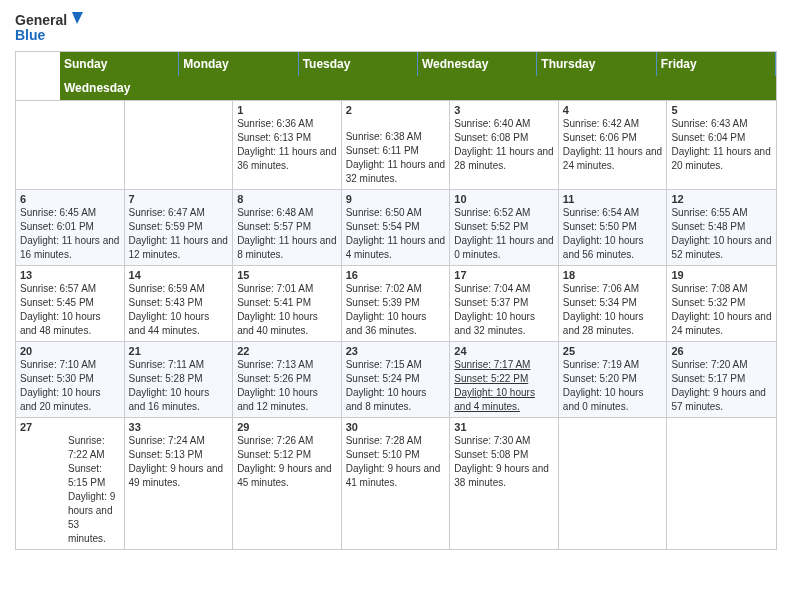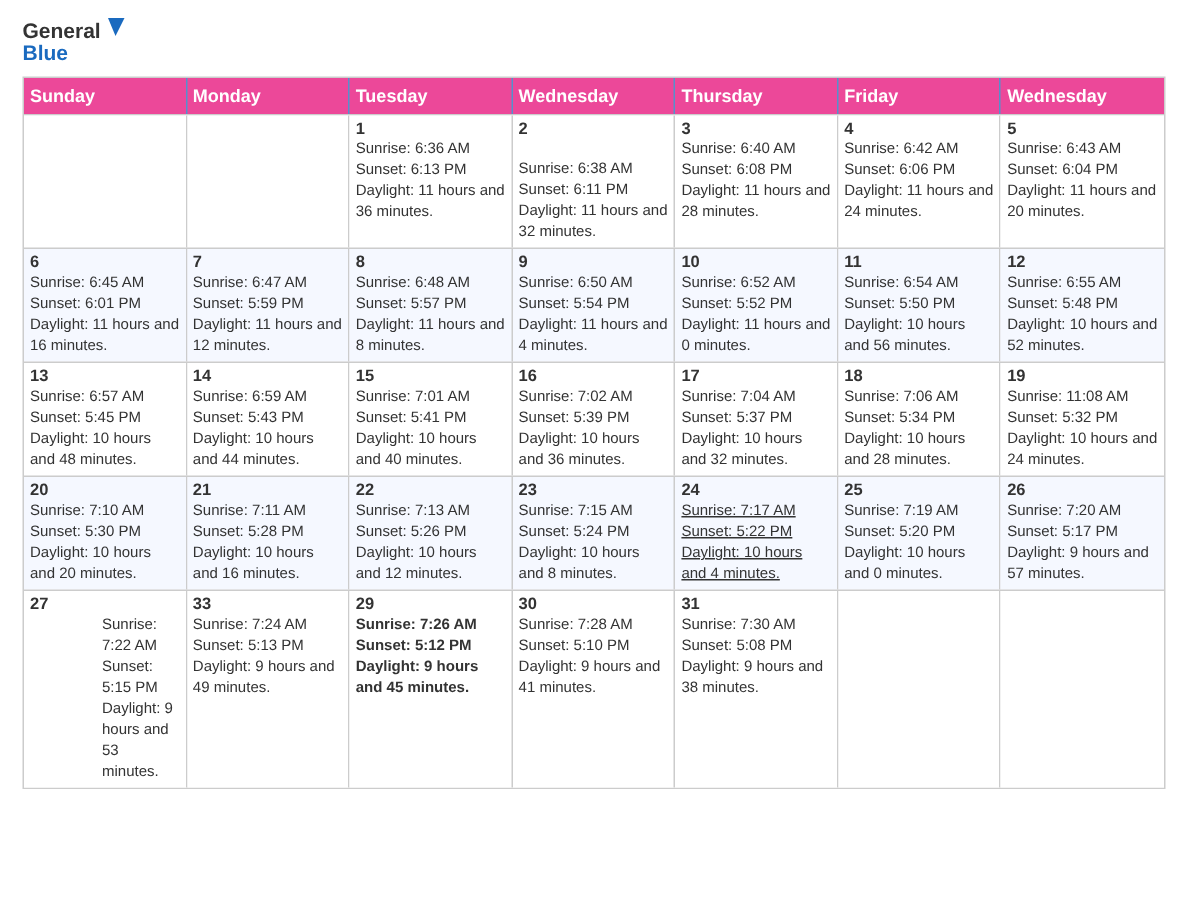--- a/index.html
+++ b/index.html
@@ -42,22 +42,23 @@
       color: #555;
     }
     .calendar {
       flex: 1;
       display: flex;
       flex-direction: column;
       border: 1px solid #ccc;
     }
     .cal-header-row {
       display: grid;
-      grid-template-columns: repeat(7, 1fr);
-      background: #ec4899;
+      grid-template-columns: repeat(6, 1fr);
+      background: #4d7c0f;
+      margin-left: 44px;
     }
     .cal-header-cell {
       color: #fff;
       font-size: 12px;
       font-weight: bold;
       padding: 5px 4px;
       text-align: left;
       border-right: 1px solid #5590cc;
     }
     .cal-header-cell:last-child { border-right: none; }
@@ -234,21 +235,21 @@
 Daylight: 10 hours and 32 minutes.</div>
           </div>
           <div class="cal-cell">
             <div class="day-number">18</div>
             <div class="cell-detail" style="white-space: pre-line;">Sunrise: 7:06 AM
 Sunset: 5:34 PM
 Daylight: 10 hours and 28 minutes.</div>
           </div>
           <div class="cal-cell">
             <div class="day-number">19</div>
-            <div class="cell-detail" style="white-space: pre-line;">Sunrise: 11:08 AM
+            <div class="cell-detail" style="white-space: pre-line;">Sunrise: 7:08 AM
 Sunset: 5:32 PM
 Daylight: 10 hours and 24 minutes.</div>
           </div>
         </div>
         <div class="cal-row">
           <div class="cal-cell even-row">
             <div class="day-number">20</div>
             <div class="cell-detail" style="white-space: pre-line;">Sunrise: 7:10 AM
 Sunset: 5:30 PM
 Daylight: 10 hours and 20 minutes.</div>
@@ -298,21 +299,21 @@
 Daylight: 9 hours and 53 minutes.</div>
           </div>
           <div class="cal-cell">
             <div class="day-number">33</div>
             <div class="cell-detail" style="white-space: pre-line;">Sunrise: 7:24 AM
 Sunset: 5:13 PM
 Daylight: 9 hours and 49 minutes.</div>
           </div>
           <div class="cal-cell">
             <div class="day-number">29</div>
-            <div class="cell-detail" style="white-space: pre-line; font-weight: bold;">Sunrise: 7:26 AM
+            <div class="cell-detail" style="white-space: pre-line;">Sunrise: 7:26 AM
 Sunset: 5:12 PM
 Daylight: 9 hours and 45 minutes.</div>
           </div>
           <div class="cal-cell">
             <div class="day-number">30</div>
             <div class="cell-detail" style="white-space: pre-line;">Sunrise: 7:28 AM
 Sunset: 5:10 PM
 Daylight: 9 hours and 41 minutes.</div>
           </div>
           <div class="cal-cell">

